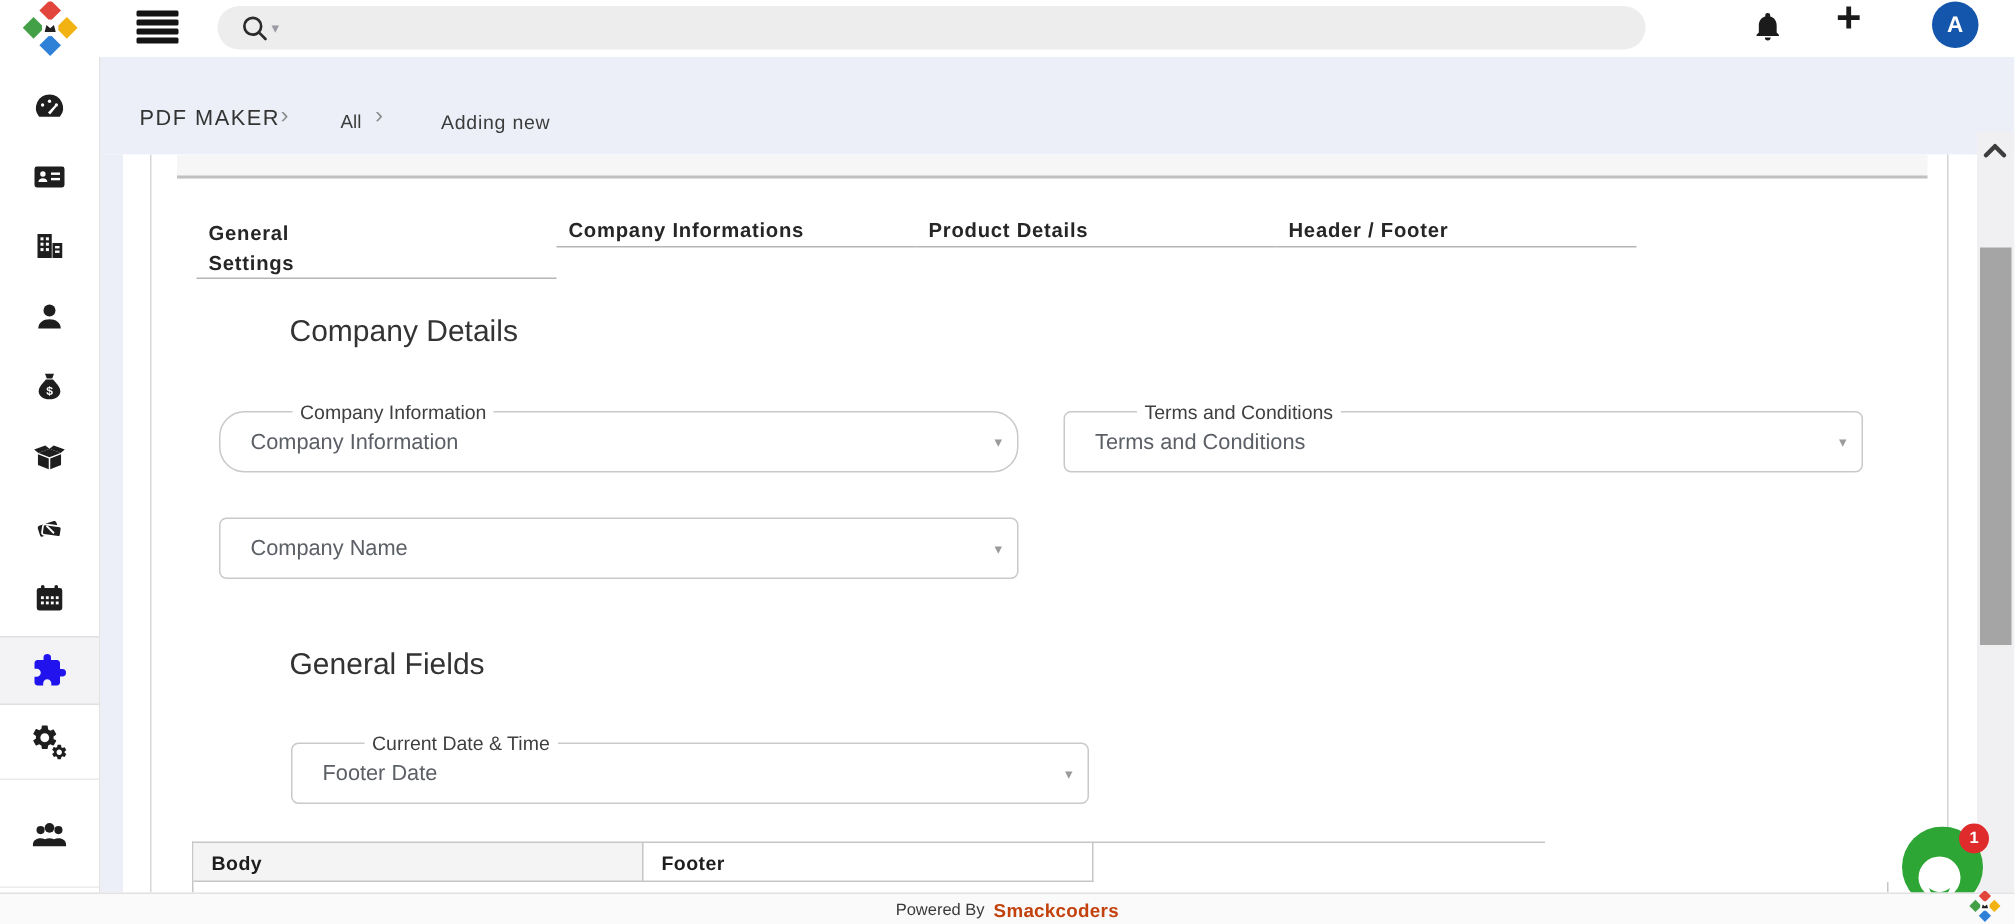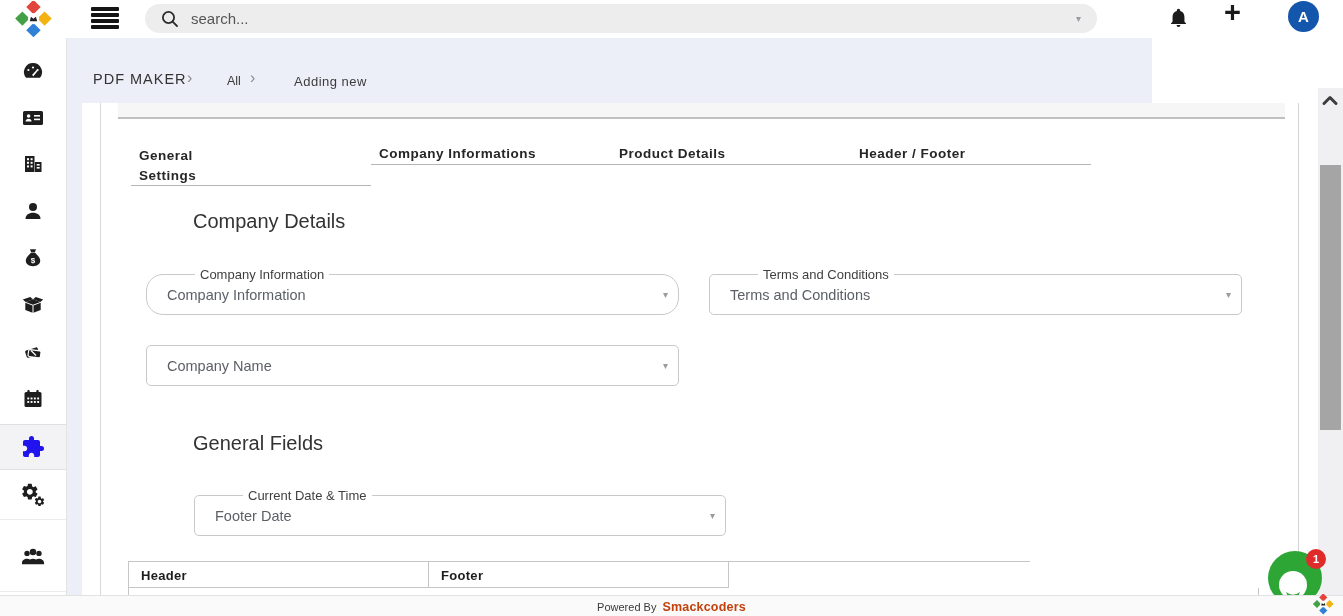--- a/index.html
+++ b/index.html
@@ -17,21 +17,21 @@
   .searchbar input{flex:1;margin-left:8px;border:none;outline:none;background:transparent;
                    font-size:15px;color:#333;font-family:"Liberation Sans",sans-serif;}
   .searchbar input::placeholder{color:#555;}
   .search-caret{margin-right:16px;font-size:10px;color:#9a9aa2;}
   .bell{position:absolute;left:1168px;top:6px;}
   .plus{position:absolute;left:1224px;top:-4px;font-size:29px;font-weight:700;color:#1b1b1b;cursor:pointer;}
   .avatar{position:absolute;left:1288px;top:1px;width:31px;height:31px;border-radius:50%;
           background:#1356ac;color:#fff;font-size:15px;font-weight:700;text-align:center;
           line-height:31px;cursor:pointer;}
   
-  .crumbband{position:absolute;left:0;top:38px;width:1152px;height:65px;background:#eceff8;z-index:1;}
+  .crumbband{position:absolute;left:0;top:38px;width:1343px;height:65px;background:#eceff8;z-index:1;}
   .crumbband span{position:absolute;white-space:nowrap;}
   .crumb-module{left:93px;top:33px;font-size:14.5px;font-weight:500;color:#333;letter-spacing:1px;}
   .crumb-sep1{left:187px;top:31px;font-size:16px;color:#8d8d8d;}
   .crumb-view{left:227px;top:36px;font-size:12.5px;color:#3c3c3c;}
   .crumb-sep2{left:250px;top:31px;font-size:16px;color:#8d8d8d;}
   .crumb-page{left:294px;top:36px;font-size:13px;color:#3c3c3c;letter-spacing:.5px;}
   
   .sidebar{position:absolute;left:0;top:38px;width:66px;height:578px;background:#fff;
            border-right:1px solid #e3e3e6;z-index:6;}
   .sb-item{position:absolute;left:0;width:66px;height:46px;display:flex;align-items:center;
@@ -134,21 +134,21 @@
 
 <div class="sec-h h-general">General Fields</div>
 
 <div class="sel f4">
   <span class="lbl">Current Date &amp; Time</span>
   <span class="val">Footer Date</span>
   <span class="caret">▾</span>
 </div>
 
 <div class="ed-row">
-  <div class="ed-cell">Header</div>
+  <div class="ed-cell ed-active">Body</div>
   <div class="ed-cell">Footer</div>
 </div>
 <div class="ed-body"></div>
 
 <div class="sidebar">
   <div class="sb-item" style="top:10px">
     <svg width="24" height="24" viewBox="0 0 24 24" fill="#1e1e1e">
         <path d="M12 4a9 9 0 0 0-6.9 14.8h13.8A9 9 0 0 0 12 4z"></path>
         <circle cx="7.4" cy="11" r="1.1" fill="#fff"></circle>
         <circle cx="12" cy="8.5" r="1.1" fill="#fff"></circle>
@@ -269,21 +269,20 @@
       <b></b>
       <b></b>
       <b></b>
       <b></b>
     </div>
   <div class="searchbar">
     <svg width="22" height="22" viewBox="0 0 22 22">
         <circle cx="9.5" cy="9.5" r="5.6" fill="none" stroke="#2c2c2c" stroke-width="1.8"></circle>
         <line x1="13.6" y1="13.6" x2="18" y2="18" stroke="#2c2c2c" stroke-width="1.8" stroke-linecap="round"></line>
       </svg>
-    <input type="text" placeholder="search..." style="">
     <span class="search-caret">▾</span>
   </div>
   <div class="bell">
     <svg width="21" height="24" viewBox="0 0 24 24" fill="#1b1b1b">
         <path d="M12 22.2a2.2 2.2 0 0 0 2.2-2.2H9.8A2.2 2.2 0 0 0 12 22.2zm6.8-6V10.8c0-3.3-1.8-6.1-4.9-6.8v-.8a1.9 1.9 0 1 0-3.8 0V4c-3.1.7-4.9 3.4-4.9 6.8v5.4L3.5 17.9v1h17v-1z"></path>
       </svg>
   </div>
   <div class="plus">+</div>
   <div class="avatar">A</div>
 </div>

